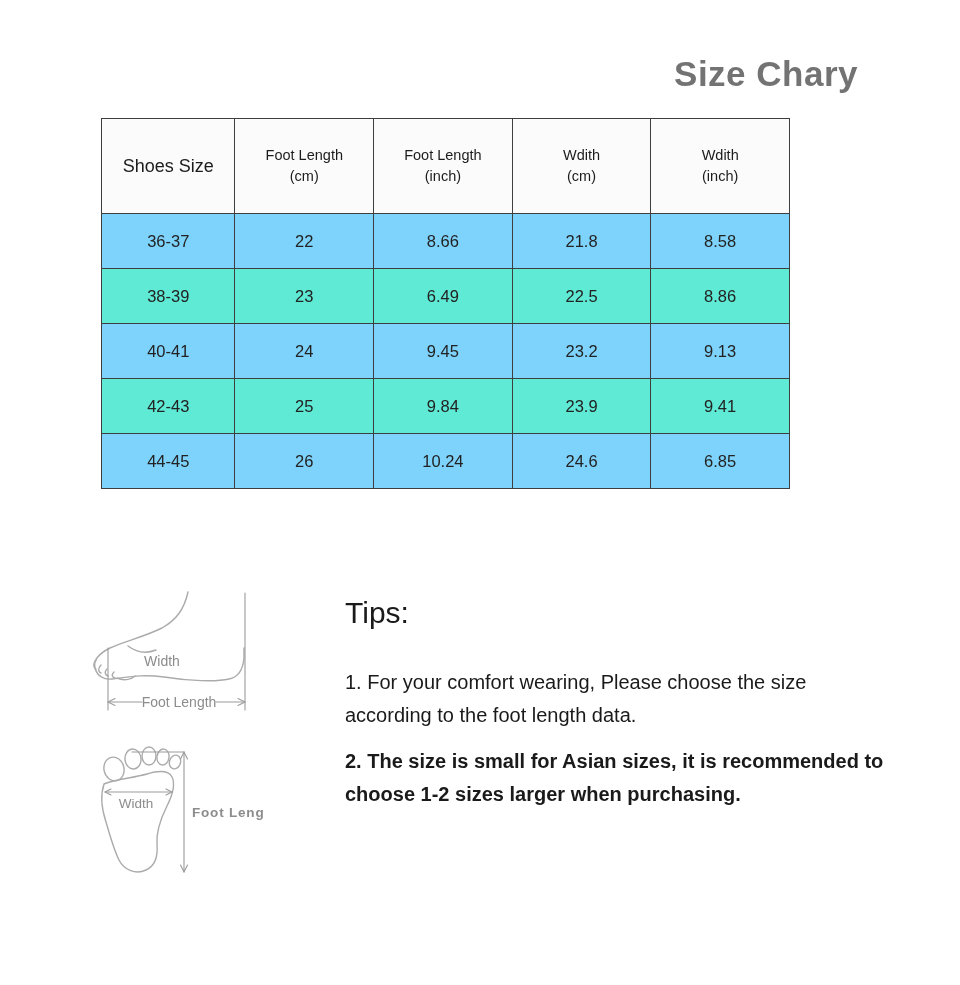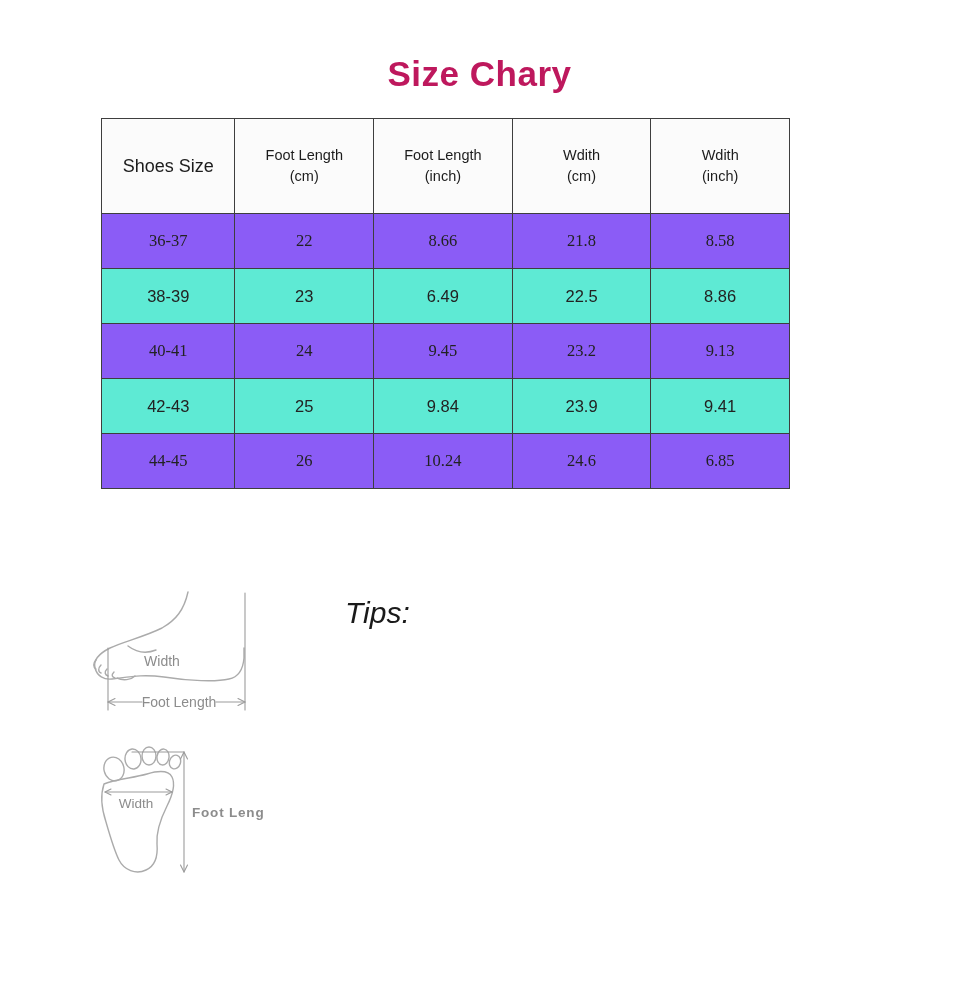--- a/index.html
+++ b/index.html
@@ -6,21 +6,21 @@
   html,body { background:#ffffff; }
   .page {
     position:relative; width:960px; height:985px; background:#ffffff;
     font-family:"Liberation Sans","DejaVu Sans",sans-serif; color:#1c1c1c;
     overflow:hidden;
   }
 
   
   .title {
     position:absolute; left:101px; top:54px; width:757px;
-    text-align:center; font-size:35px; font-weight:700; color:#be185d;
+    text-align:right; font-size:35px; font-weight:700; color:#737373;
     letter-spacing:0.5px;
   }
 
   
   .table-wrap { position:absolute; left:101px; top:118px; width:689px; }
   table.size-table {
     width:100%; border-collapse:collapse; table-layout:fixed;
     background:#fff;
   }
   table.size-table th, table.size-table td {
@@ -28,37 +28,37 @@
   }
   table.size-table col.c1 { width:19.4%; }
   table.size-table th {
     height:95px; background:#fbfbfb; font-weight:400;
     font-size:14.5px; line-height:1.45; color:#1c1c1c;
   }
   table.size-table th.th-size { font-size:18px; }
   table.size-table th .h-label, table.size-table th .h-unit { display:block; }
   table.size-table th .h-unit:empty { display:none; }
   table.size-table td { height:55px; font-size:16.5px; color:#222; }
-  tr.row-cream td { background:#8b5cf6;font-family:Liberation Serif, serif; }
+  tr.row-cream td { background:#7dd3fc; }
   tr.row-light td { background:#5eead4; }
 
   
   .diagram { position:absolute; }
   .diagram-side { left:84px; top:590px; }
   .diagram-top  { left:92px; top:738px; }
   .diagram svg text {
     font-family:"Liberation Sans","DejaVu Sans",sans-serif;
     fill:#8c8c8c;
   }
 
   
   .tips {
     position:absolute; left:345px; top:596px; width:548px;
   }
-  .tips-heading { font-size:30px; font-weight:400; color:#1a1a1a; margin-bottom:36px;font-style:italic; }
+  .tips-heading { font-size:30px; font-weight:400; color:#1a1a1a; margin-bottom:36px; }
   .tip { font-size:20px; line-height:33px; color:#1a1a1a; margin-bottom:13px; }
   .tip.bold { font-weight:700; }
 </style>
 </head>
 <body>
 
 <div class="page">
 
   <div class="title">Size Chary</div>
 
@@ -186,15 +186,17 @@
         <path d="M92,14 l-3.5,7 M92,14 l3.5,7"></path>
         <path d="M92,134 l-3.5,-7 M92,134 l3.5,-7"></path>
       </g>
       <text x="44" y="70" font-size="13.5" text-anchor="middle">Width</text>
       <text x="100" y="79" font-size="13.5" font-weight="600" letter-spacing="0.8">Foot Length</text>
     </svg>
   </div>
 
   <div class="tips">
     <div class="tips-heading">Tips:</div>
+    <p class="tip">1. For your comfort wearing, Please choose the size according to the foot length data.</p>
+    <p class="tip bold">2. The size is small for Asian sizes, it is recommended to choose 1-2 sizes larger when purchasing.</p>
   </div>
 
 </div>
 
 </body></html>

